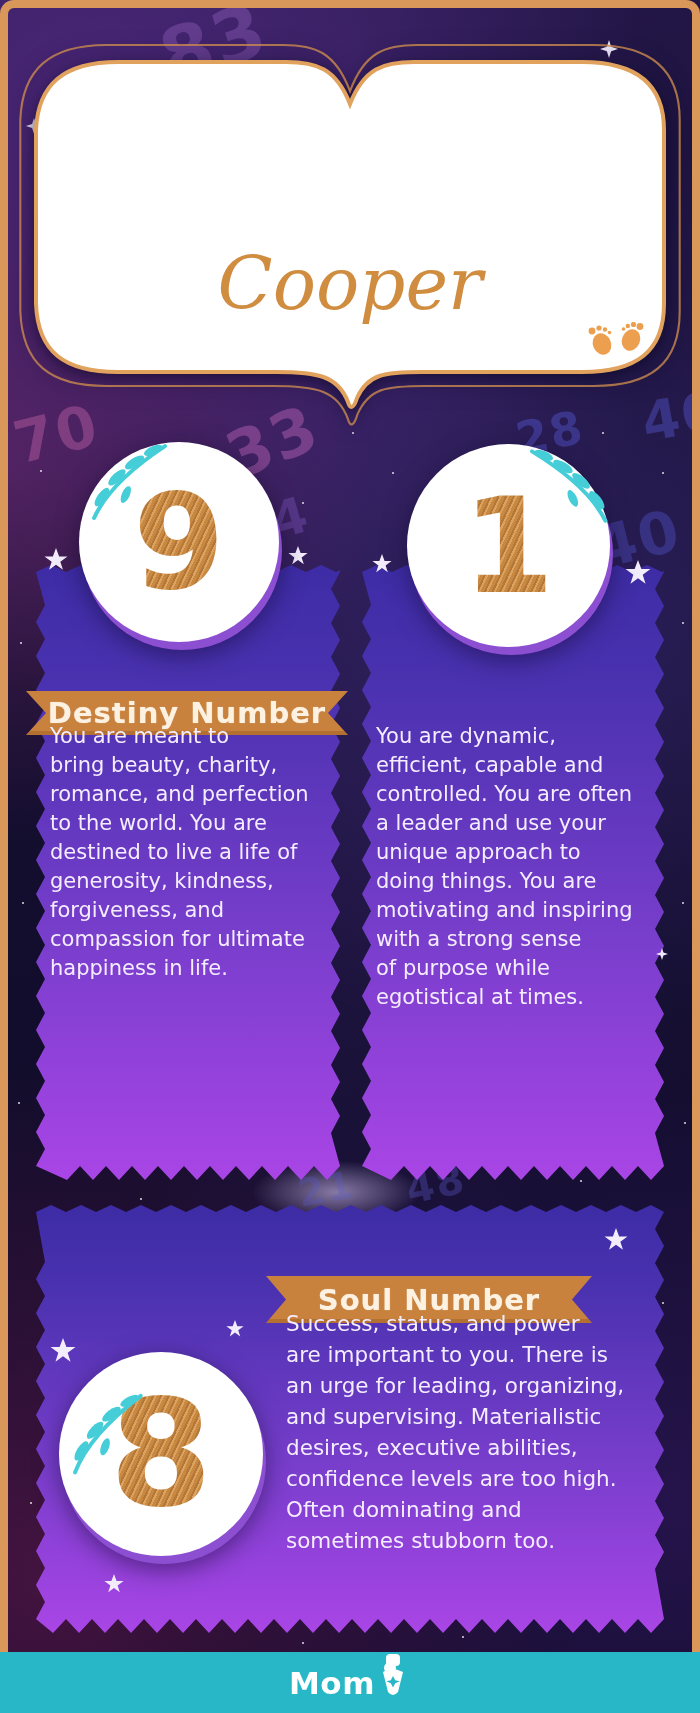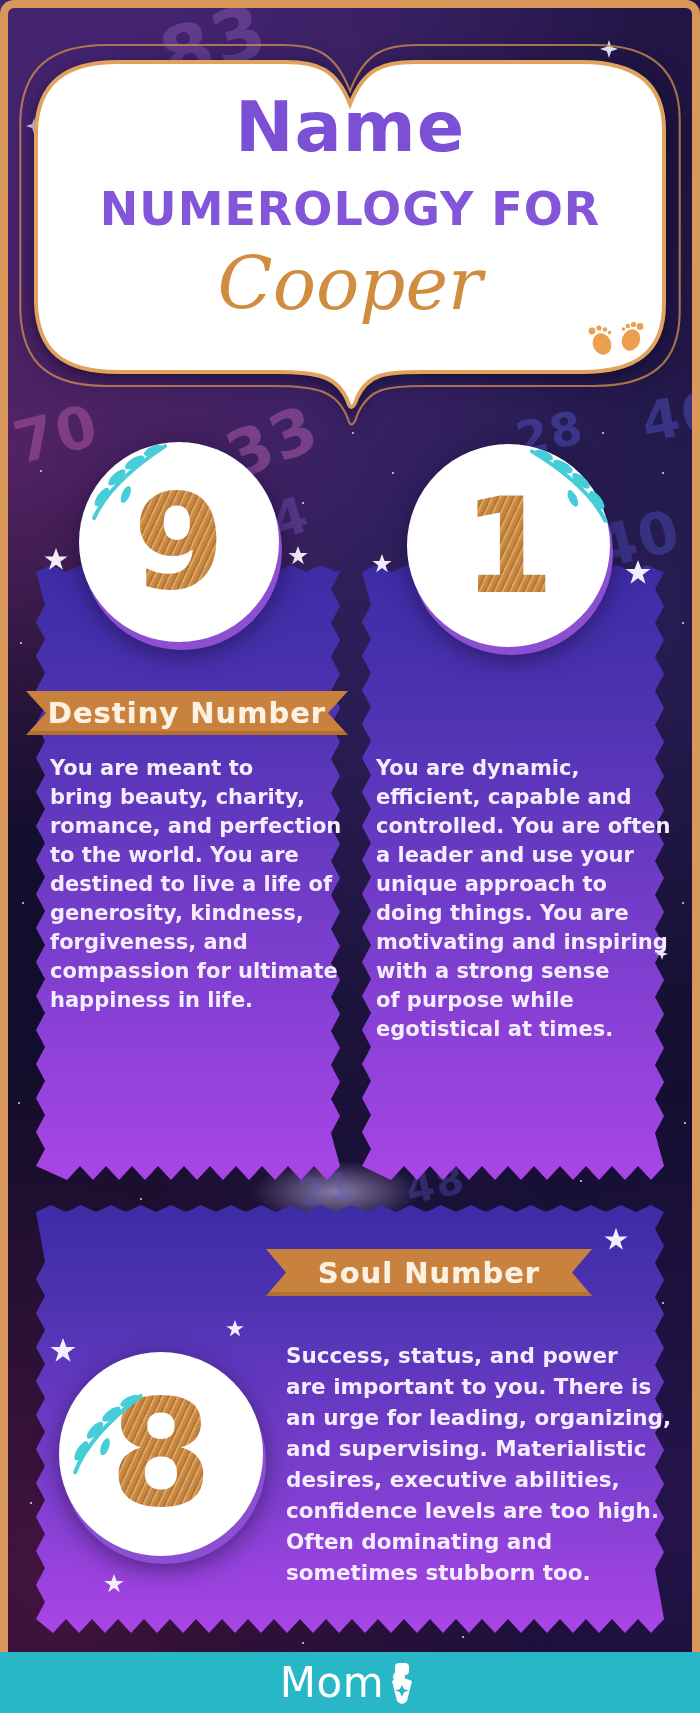--- a/index.html
+++ b/index.html
@@ -45,23 +45,23 @@
   .card-right{left:362px;top:565px;width:302px;height:615px;}
   .card-soul{left:36px;top:1205px;width:628px;height:428px;}
   
   .banner{z-index:3;background:#c9823e;display:flex;align-items:center;justify-content:center;
     clip-path:polygon(0 0,100% 0,calc(100% - 20px) 50%,100% 100%,0 100%,20px 50%);
     box-shadow:inset 0 -4px 0 rgba(120,60,10,.25);}
   .banner span{font-size:29px;font-weight:800;color:#fdf2e2;letter-spacing:1px;
     text-shadow:0 0 1px rgba(255,250,240,.6);}
   .banner-destiny{left:26px;top:667px;width:322px;height:44px;margin-top:24px;}
   .banner-personality{left:352px;top:667px;width:320px;height:44px;}
-  .banner-soul{left:266px;top:1249px;width:326px;height:47px;}
-  
-  .desc{z-index:3;color:#f4ecff;white-space:pre;font-weight:700;margin-top:32px;}
+  .banner-soul{left:266px;top:1276px;width:326px;height:47px;}
+  
+  .desc{z-index:3;color:#f4ecff;white-space:pre;font-weight:400;}
   .desc-destiny{left:50px;top:722px;font-size:21px;line-height:29px;}
   .desc-personality{left:376px;top:722px;font-size:21px;line-height:29px;}
   .desc-soul{left:286px;top:1308px;font-size:21.5px;line-height:31px;}
   
   .num-circle{border-radius:50%;background:#8d4fd2;z-index:4;
     filter:drop-shadow(0 6px 12px rgba(18,8,48,.5));}
   .num-circle .face{position:absolute;inset:0;border-radius:50%;background:#fff;
     transform:translate(-3px,-8px);display:flex;align-items:center;justify-content:center;}
   .digit{font-weight:800;line-height:1;
     background:repeating-linear-gradient(115deg,#c9883f 0 3px,#b3773a 3px 5px,#dba260 5px 7px);
@@ -77,21 +77,21 @@
   .leaves-1{left:522px;top:440px;transform:scaleX(-1) rotate(-4deg);}
   .leaves-8{left:62px;top:1388px;transform:rotate(-10deg);}
   
   .star5{position:absolute;background:#f4eefc;z-index:4;
     clip-path:polygon(50% 0%,63% 35%,98% 35%,68% 57%,79% 91%,50% 70%,21% 91%,32% 57%,2% 35%,37% 35%);}
   .sparkle4{position:absolute;background:#efe9fb;z-index:4;
     clip-path:polygon(50% 0,62% 38%,100% 50%,62% 62%,50% 100%,38% 62%,0 50%,38% 38%);}
   
   .footer-bar{left:0;bottom:0;width:700px;height:61px;background:#28b7c6;z-index:10;
     display:flex;align-items:center;justify-content:center;}
-  .brand{display:flex;align-items:flex-end;color:#fff;font-weight:400;font-size:42px;letter-spacing:.5px;}
+  .brand{display:flex;align-items:center;color:#fff;font-weight:700;font-size:31px;letter-spacing:.5px;}
   .brand .logo-icon{margin:-16px 2px 0 2px;}
 </style>
 </head>
 <body>
 
 <div class="page">
 
   <div class="stardots abs"></div>
   <div id="bg-numbers">
       <div class="bgnum" style="left: 160px; top: 6px; font-size: 74px; color: rgb(138, 91, 181); opacity: 0.45; transform: rotate(-18deg);">83</div>
@@ -125,22 +125,20 @@
              C 332,368 336,366 339,356 C 350,332 366,330 404,330 L 564,330
              C 618,330 646,310 646,262 L 646,88 C 646,42 618,20 564,20 L 396,20
              C 366,20 346,26 332,62 Z" fill="#ffffff" stroke="#e1a25e" stroke-width="4"></path>
     <path d="M 332,62 C 318,26 298,20 268,20 L 100,20 C 46,20 20,42 18,88
              L 18,262 C 20,310 46,330 100,330 L 258,330 C 300,330 320,334 330,360
              C 332,368 336,366 339,356 C 350,332 366,330 404,330 L 564,330
              C 618,330 646,310 646,262 L 646,88 C 646,42 618,20 564,20 L 396,20
              C 366,20 346,26 332,62 Z" fill="none" stroke="#c98a4e" stroke-width="2" opacity="0.8" transform="translate(332,190) scale(1.05,1.1) translate(-332,-190)"></path>
   </svg>
 
-  <div class="title-line1 abs">Name</div>
-  <div class="title-line2 abs">NUMEROLOGY FOR</div>
   <div class="title-name abs">Cooper</div>
 
   <svg class="feet-icon abs" width="58" height="36" viewBox="0 0 58 36">
     <g fill="#ec9f4e">
       <ellipse cx="14" cy="22" rx="9" ry="11" transform="rotate(-24 14 22)"></ellipse>
       <circle cx="4" cy="9" r="3.4"></circle>
         <circle cx="11" cy="6" r="2.6"></circle>
         <circle cx="17" cy="7.5" r="2.2"></circle>
         <circle cx="21.5" cy="10.5" r="1.8"></circle>
       <ellipse cx="43" cy="18" rx="9" ry="11" transform="rotate(22 43 18)"></ellipse>

